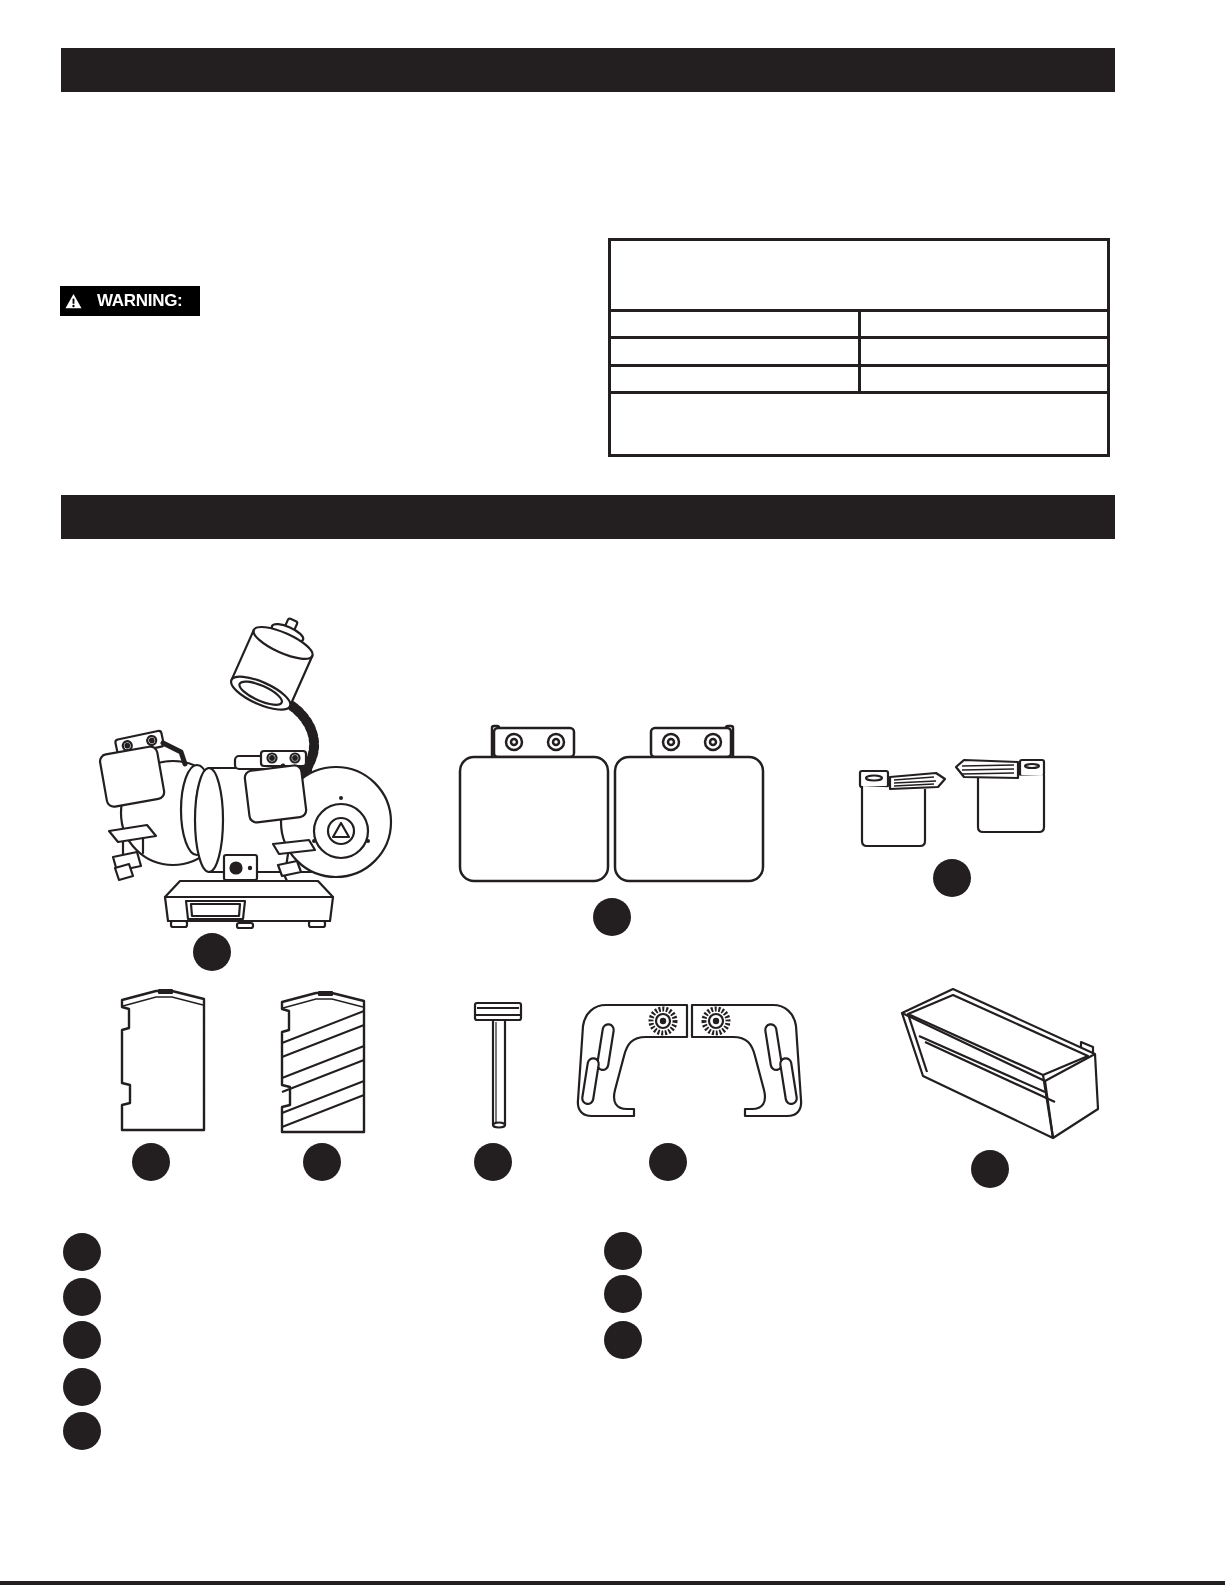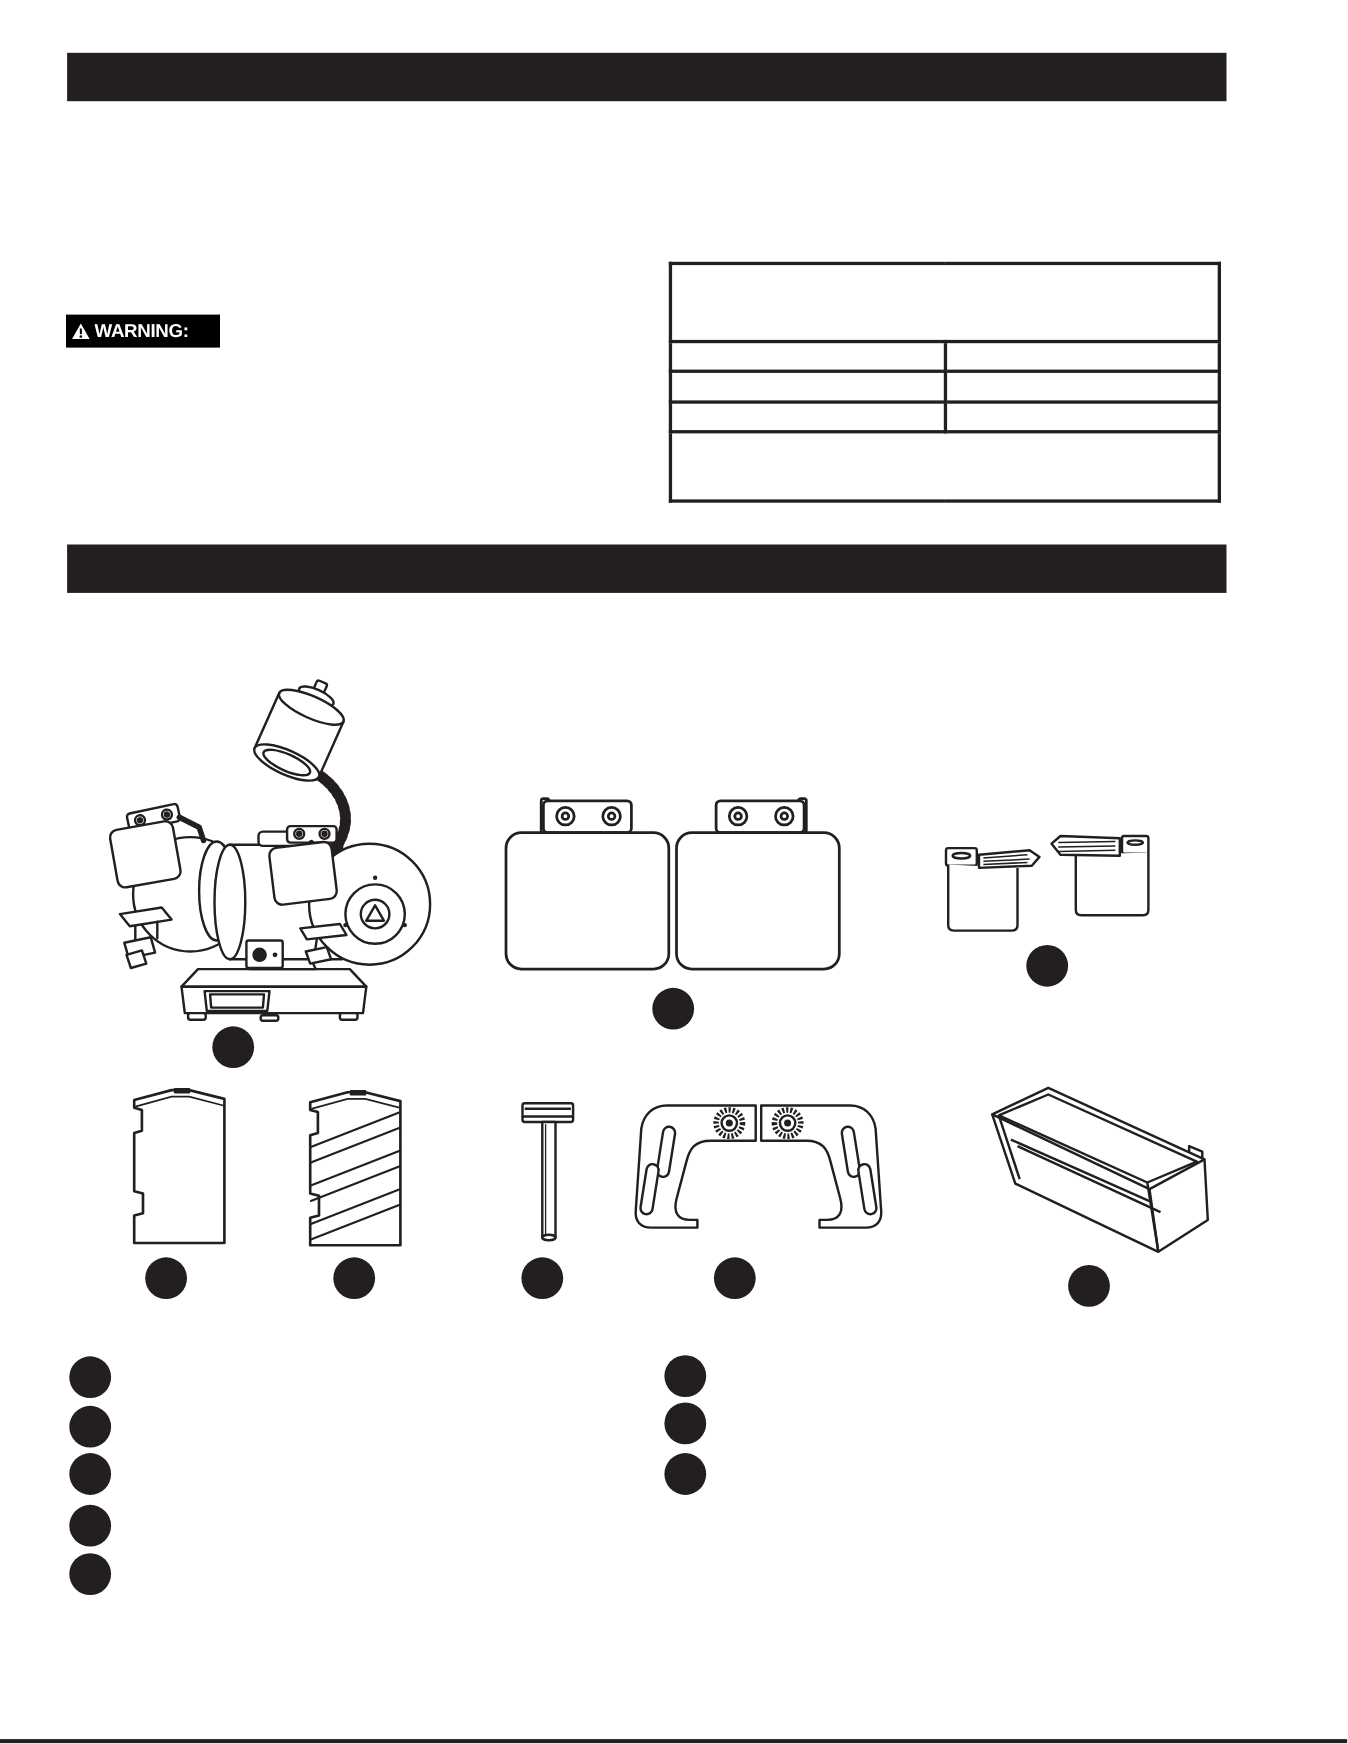--- a/index.html
+++ b/index.html
@@ -1,21 +1,21 @@
 <!DOCTYPE html>
 <html><head>
 <meta charset="utf-8">
 <style>
   html,body{margin:0;padding:0;background:#ffffff;}
   .page{position:relative;width:1225px;height:1585px;background:#ffffff;overflow:hidden;
         font-family:"Liberation Sans", sans-serif;color:#231f20;}
   .bar{position:absolute;left:61px;width:1054px;height:44px;background:#231f20;}
   .bar.one{top:48px;} .bar.two{top:495px;}
   .warning-box{position:absolute;left:60px;top:286px;width:140px;height:30px;background:#000000;
-        display:flex;align-items:center;gap:4px;padding-left:5px;box-sizing:border-box;}
+        display:flex;align-items:center;gap:15px;padding-left:5px;box-sizing:border-box;}
   .warning-box .wlabel{color:#ffffff;font-weight:800;font-size:17px;letter-spacing:-0.3px;}
   .warn-svg{width:17px;height:17px;display:block;}
   table.spec{position:absolute;left:608px;top:238px;width:502px;height:219px;
         border-collapse:collapse;table-layout:fixed;}
   table.spec td{border:3px solid #231f20;font-size:13px;padding:2px 6px;vertical-align:middle;}
   tr.h-row{height:62px;} tr.m-row{height:24px;} tr.f-row{height:55px;}
   .figure{position:absolute;}
   .figure svg{display:block;overflow:visible;}
   .badge{position:absolute;width:38px;height:38px;border-radius:50%;background:#231f20;
         transform:translate(-50%,-50%);}

